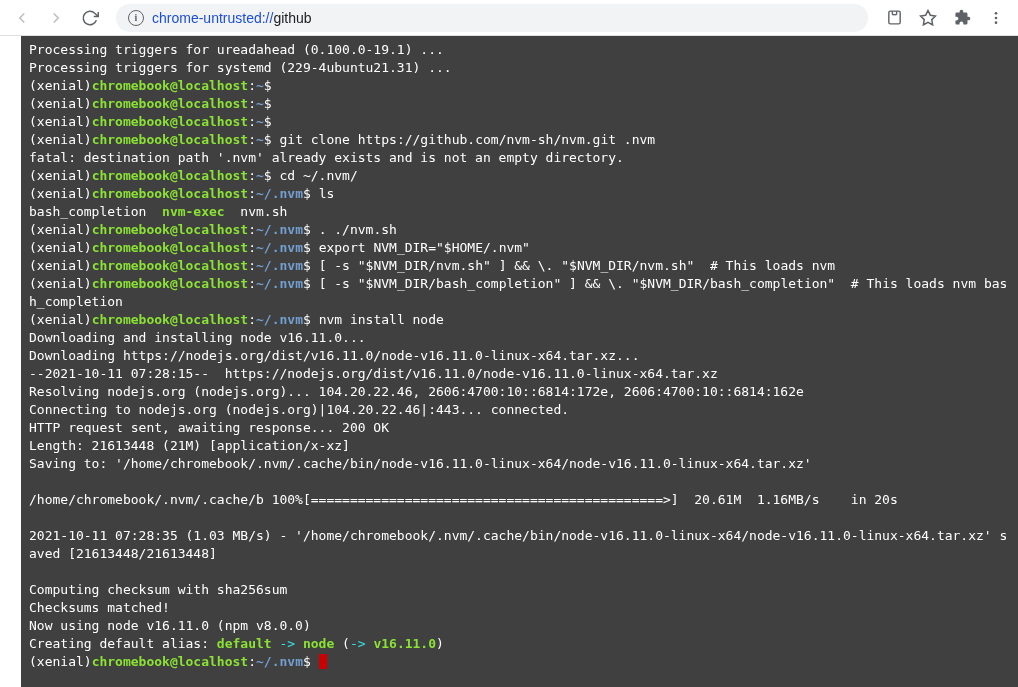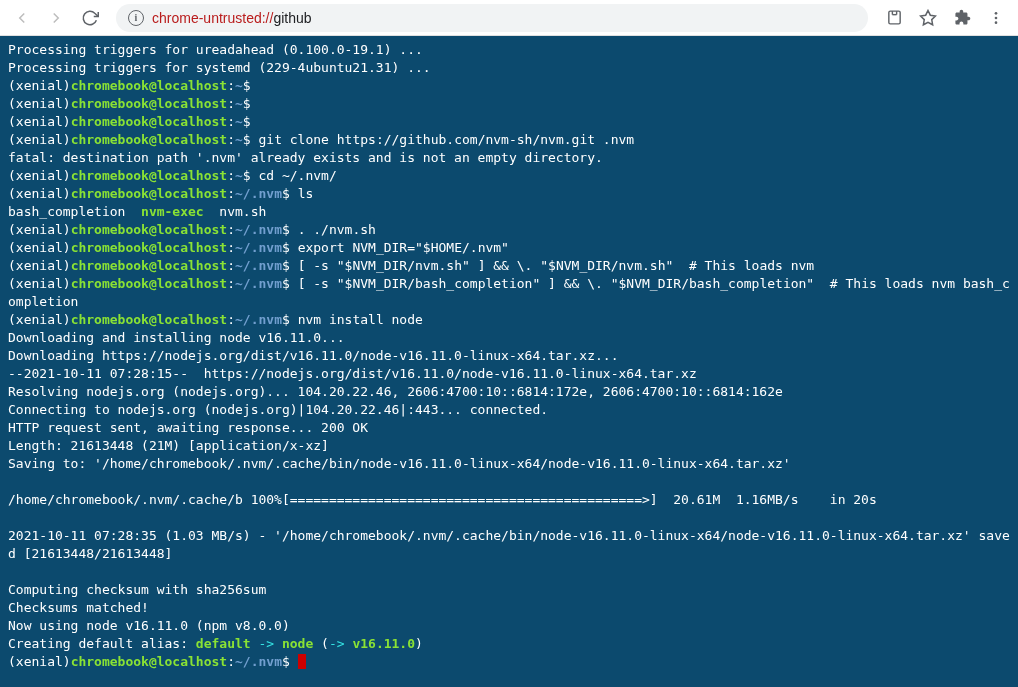--- a/index.html
+++ b/index.html
@@ -60,43 +60,44 @@
       font-weight: bold;
       color: #5f6368;
       font-family: serif;
     }
     .url-text {
       font-size: 14px;
       color: #202124;
       font-family: -apple-system, sans-serif;
     }
     .url-scheme {
-      color: #b91c1c;
+      color: #1d4ed8;
       text-align: right;
     }
     .toolbar-icon {
       width: 28px;
       height: 28px;
       display: flex;
       align-items: center;
       justify-content: center;
       color: #5f6368;
       cursor: pointer;
     }
     .terminal {
-      background: #0c4a6e;
+      background: #404040;
       color: #fff;
       font-family: "Menlo", "Monaco", "Consolas", monospace;
       font-size: 13px;
       line-height: 18px;
       padding: 5px 8px;
       height: calc(687px - 36px);
       overflow: hidden;
       white-space: pre-wrap;
       word-break: break-all;
+      margin-left: 21px;
     }
     .prompt-paren { color: #fff; }
     .prompt-user { color: #8ae234; font-weight: bold; }
     .prompt-colon { color: #fff; }
     .prompt-path { color: #729fcf; font-weight: bold; }
     .prompt-dollar { color: #fff; }
     .green { color: #8ae234; font-weight: bold; }
     .cyan { color: #34e2e2; }
     .cursor {
       display: inline-block;

